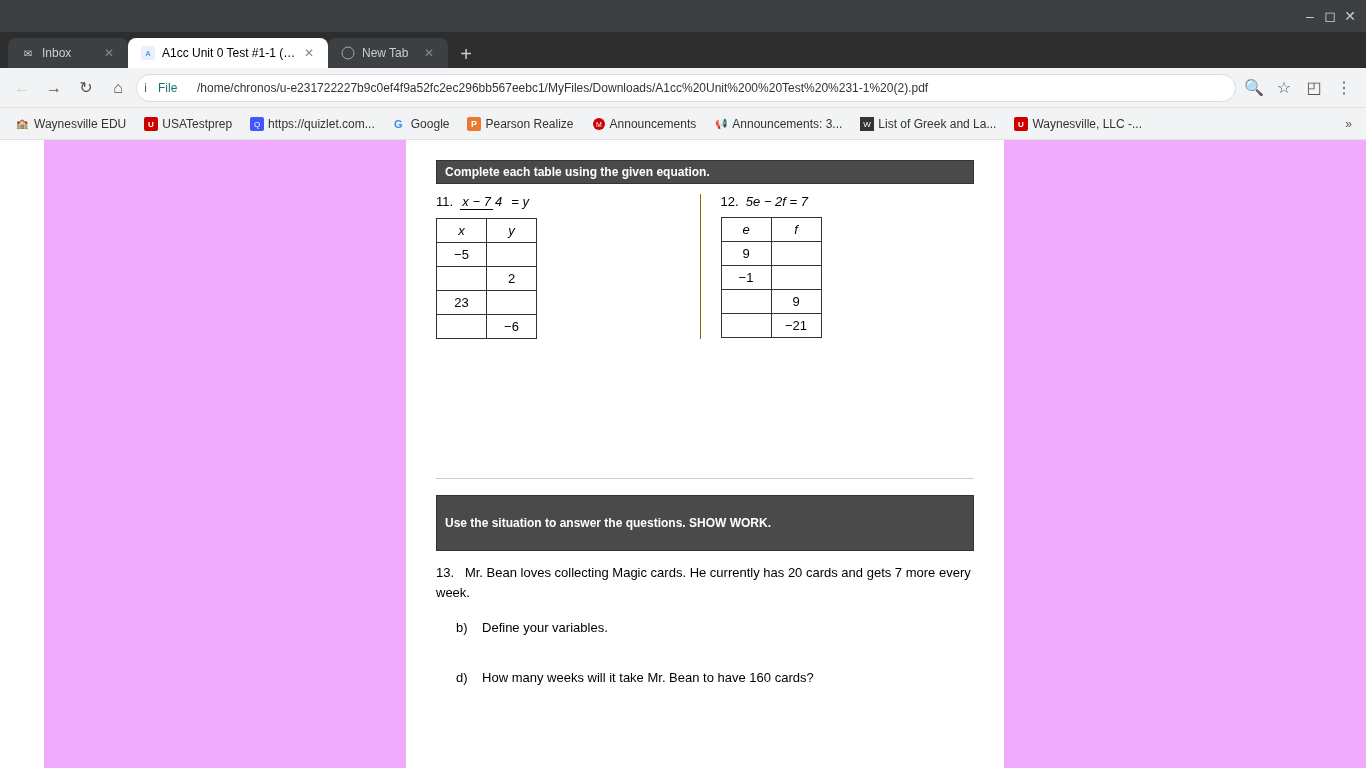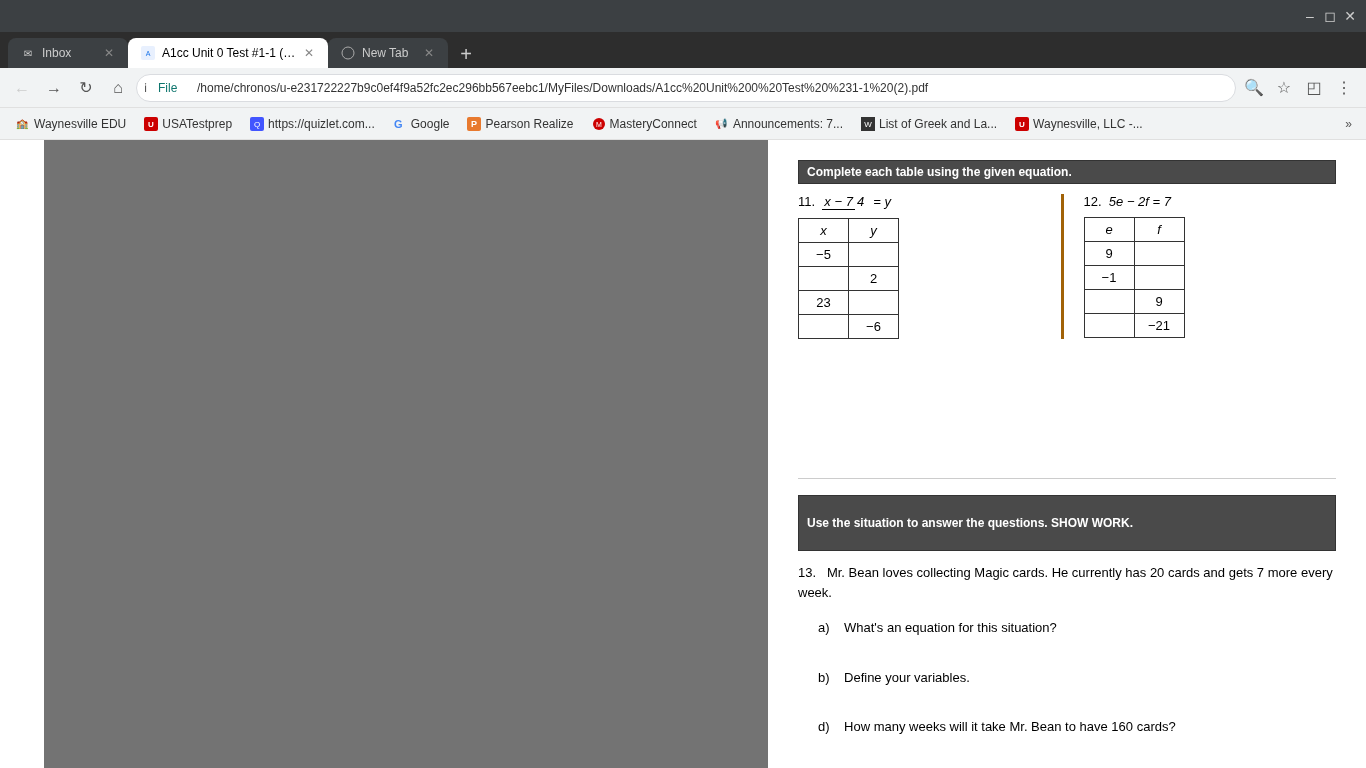--- a/index.html
+++ b/index.html
@@ -100,23 +100,23 @@
       font-size: 12px;
       color: #333;
       white-space: nowrap;
     }
     .bookmark-favicon { width: 14px; height: 14px; font-size: 10px; display: flex; align-items: center; justify-content: center; }
     .bookmarks-more { margin-left: auto; padding: 4px 6px; cursor: pointer; color: #555; font-size: 12px; }
 
     
     .pdf-area {
       flex: 1;
-      background: #737373;
-      display: flex;
-      justify-content: flex-end;
+      background: #f0abfc;
+      display: flex;
+      justify-content: center;
       overflow: hidden;
       margin-left: 44px;
     }
     .pdf-page {
       background: #fff;
       width: 598px;
       height: 100%;
       overflow-y: auto;
       padding: 20px 30px;
       font-size: 13px;
@@ -134,21 +134,21 @@
       border: 1px solid #333;
     }
     .problems-row {
       display: flex;
       gap: 0;
       margin-bottom: 20px;
     }
     .problem-left {
       flex: 1;
       padding-right: 10px;
-      border-right: 3px solid #a16207;
+      border-right: 1px solid #a16207;
     }
     .problem-right {
       flex: 1;
       padding-left: 20px;
     }
     .problem-label {
       font-size: 13px;
       margin-bottom: 8px;
     }
     .math-table {
@@ -289,25 +289,25 @@
       </span>
       <span>Pearson Realize</span>
     </div>
     <div class="bookmark-item">
       <span class="bookmark-favicon">
         <svg width="14" height="14" viewBox="0 0 14 14">
             <circle cx="7" cy="7" r="6" fill="#cc0000"></circle>
             <text x="7" y="10" text-anchor="middle" font-size="7" fill="white">M</text>
           </svg>
       </span>
-      <span>MasteryConnect</span>
+      <span>Announcements</span>
     </div>
     <div class="bookmark-item">
       <span class="bookmark-favicon">📢</span>
-      <span>Announcements: 7...</span>
+      <span>Announcements: 3...</span>
     </div>
     <div class="bookmark-item">
       <span class="bookmark-favicon">
         <svg width="14" height="14" viewBox="0 0 14 14">
             <rect width="14" height="14" fill="#333"></rect>
             <text x="7" y="10" text-anchor="middle" font-size="8" fill="white">W</text>
           </svg>
       </span>
       <span>List of Greek and La...</span>
     </div>
@@ -405,25 +405,20 @@
 
       <div class="section-header2">
         <span>Use the situation to answer the questions.    SHOW WORK.</span>
       </div>
 
       <div class="word-problem">
         <span>13.&nbsp;&nbsp;</span>
         <span>Mr. Bean loves collecting Magic cards.  He currently has 20 cards and gets 7 more every week.</span>
       </div>
 
-      <div class="sub-question">
-        <span>a)</span>
-        &nbsp;&nbsp;
-        <span>What's an equation for this situation?</span>
-      </div>
 
       <div class="sub-question">
         <span>b)</span>
         &nbsp;&nbsp;
         <span>Define your variables.</span>
       </div>
 
 
       <div class="sub-question">
         <span>d)</span>

